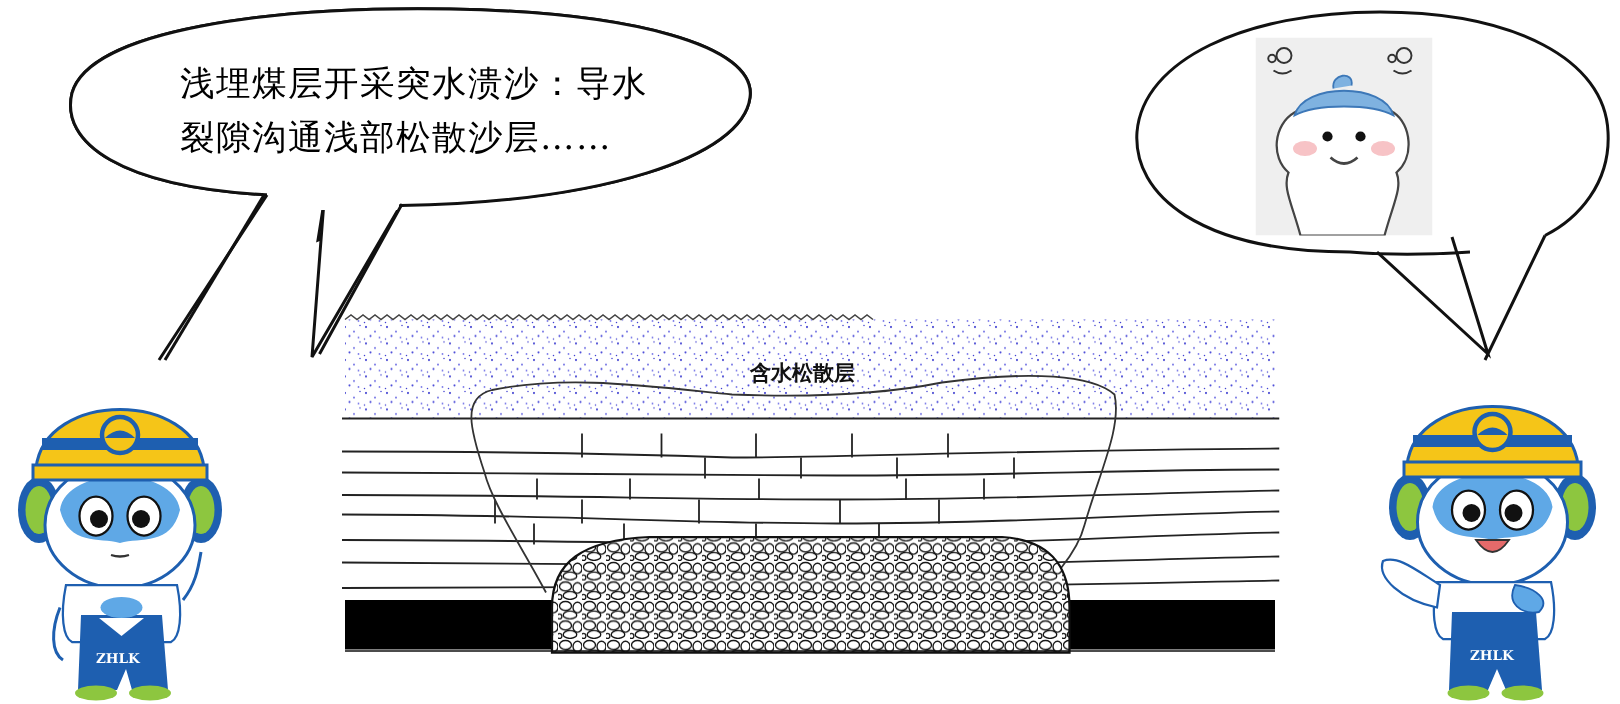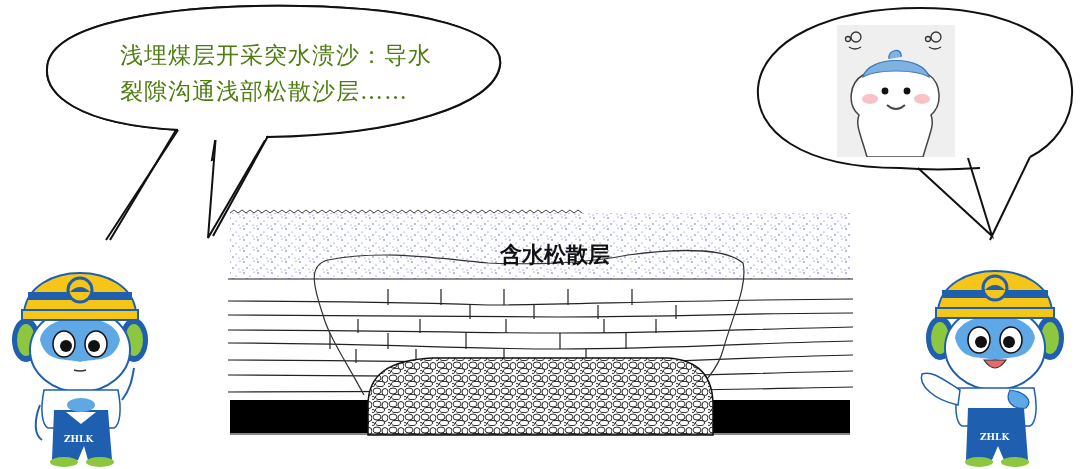--- a/index.html
+++ b/index.html
@@ -1,21 +1,21 @@
 <!DOCTYPE html>
 <html><head>
 <meta charset="utf-8">
 <style>
   html, body { margin: 0; padding: 0; background: #ffffff; }
   body { width: 1080px; height: 469px; position: relative; overflow: hidden;
          font-family: "DejaVu Serif", "Liberation Serif", serif; }
   .abs { position: absolute; }
-  .bubble-text { position: absolute; font-size: 23px; color: #4d7c0f; letter-spacing: 1px; white-space: nowrap;
+  .bubble-text { position: absolute; font-size: 23px; color: #000000; letter-spacing: 1px; white-space: nowrap;
                  font-family: "DejaVu Serif", "Liberation Serif", serif; }
-  .diagram-label { position: absolute; font-size: 22px; font-weight: bold; color: #111; white-space: nowrap;
+  .diagram-label { position: absolute; font-size: 14px; font-weight: bold; color: #111; white-space: nowrap;
                    font-family: "DejaVu Sans", "Liberation Sans", sans-serif; }
   .mascot-text { font-family: "DejaVu Serif", serif; font-weight: bold; font-size: 9px; fill: #fff; }
 </style>
 </head>
 <body>
 
 <svg class="abs" style="left:0;top:0" width="520" height="250" viewBox="0 0 520 250">
   <path d="M 180 130 C 80 125, 40 95, 48 62 C 60 20, 180 4, 300 6 C 420 8, 505 30, 500 65 C 495 105, 400 135, 270 136 L 212 160 L 216 135 Z M 180 130 L 215 135" fill="#fff" stroke="#111" stroke-width="2"></path>
   <path d="M 180 130 C 80 125, 40 95, 48 62 C 60 20, 180 4, 300 6 C 420 8, 505 30, 500 65 C 495 105, 400 135, 267 137 L 208 238 L 216 134 C 205 133, 190 132, 180 130 Z" fill="#fff" stroke="#111" stroke-width="2"></path>
   <path d="M 176 130 L 110 240" fill="none" stroke="#111" stroke-width="2"></path>

